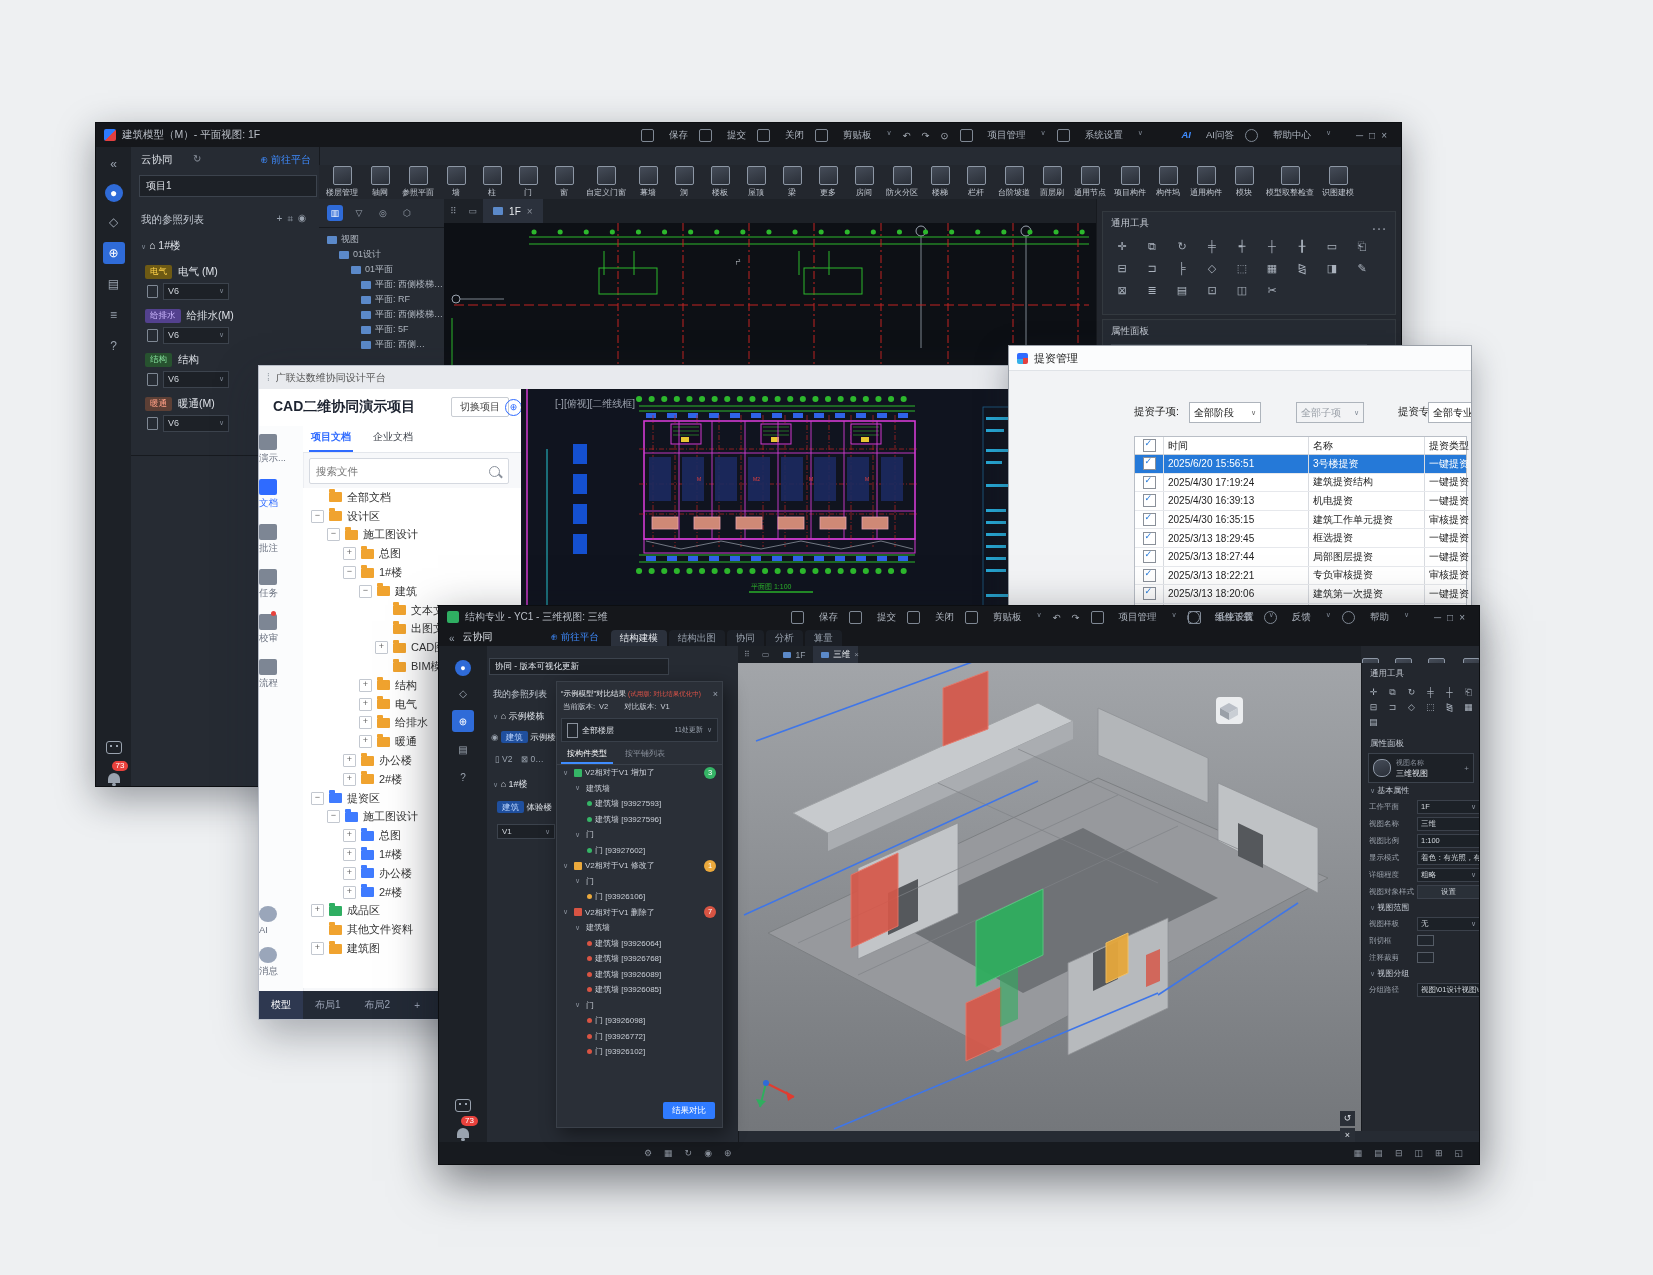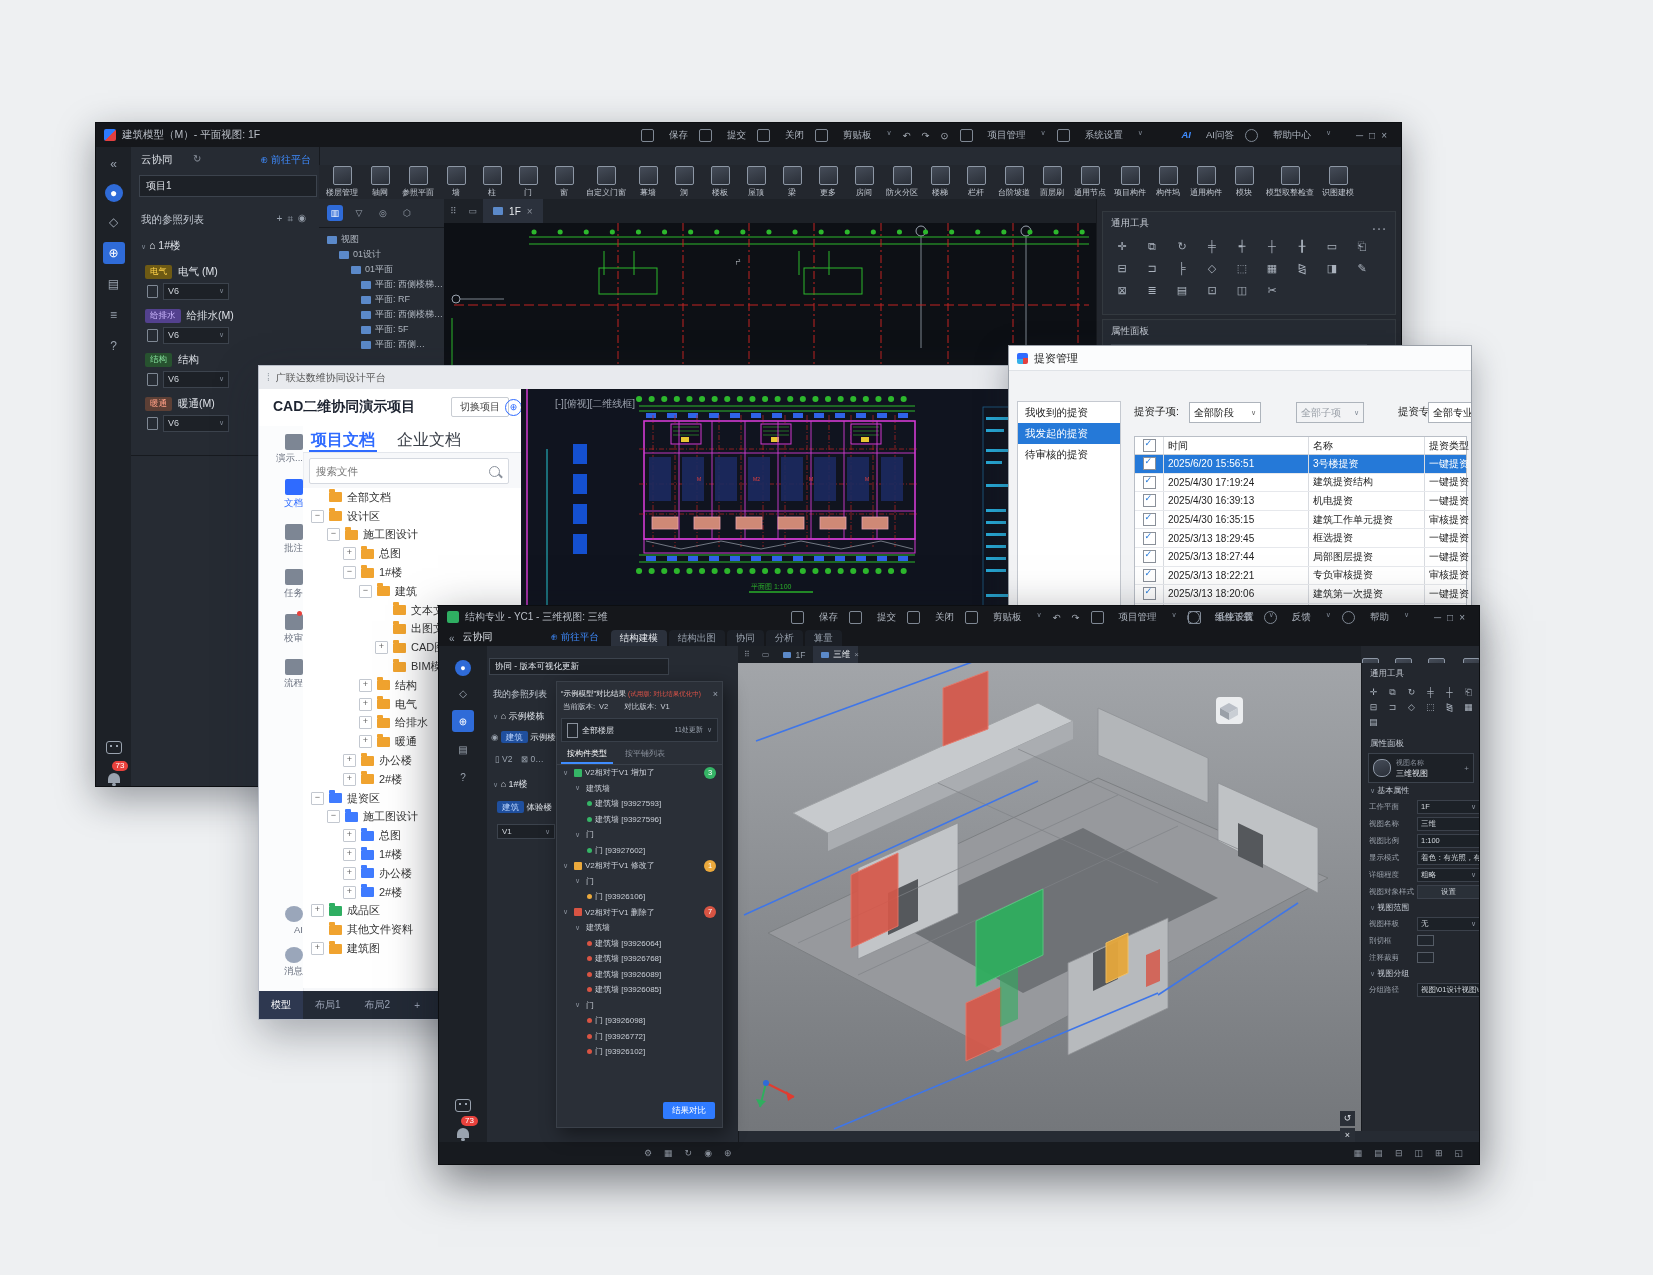--- a/index.html
+++ b/index.html
@@ -46,27 +46,27 @@
   .doc{width:9px;height:11px;border:1px solid #7f8894;border-radius:1px;}
   .vsel{width:56px;height:15px;background:#1d2127;border:1px solid #3c434d;color:#cfd4db;font-size:9px;display:flex;align-items:center;justify-content:space-between;padding:0 4px;}
   .vtitem{display:flex;align-items:center;height:15px;font-size:9px;color:#aeb5bf;gap:4px;white-space:nowrap;}
   .vtitem[data-level="0"]{padding-left:8px;}.vtitem[data-level="1"]{padding-left:20px;}
   .vtitem[data-level="2"]{padding-left:32px;}.vtitem[data-level="3"]{padding-left:42px;}
   .vfold{width:10px;height:8px;background:#5b89c9;border-radius:1px;flex:none;}
   
   .lt{background:#f7f8fa;color:#2a2f38;}
   .ltbar{background:#e8eaee;display:flex;align-items:center;font-size:10px;color:#555;border-bottom:1px solid #d8dbe1;}
   .btn-lt{border:1px solid #c9cdd3;background:#fff;color:#444;font-size:10px;height:20px;line-height:18px;padding:0 8px;border-radius:2px;white-space:nowrap;}
-  .dtab{font-size:16px;color:#3a3f48;padding:4px 2px;margin-right:18px;}
+  .dtab{font-size:10px;color:#3a3f48;padding:4px 2px;margin-right:18px;}
   .dtab[data-active="1"]{color:#2f6bff;border-bottom:2px solid #2f6bff;font-weight:bold;}
   .searchbox{display:flex;align-items:center;border:1px solid #d5d9e0;background:#fff;border-radius:2px;height:24px;}
   .searchbox input{border:0;outline:0;flex:1;font-size:10.5px;padding:0 6px;color:#333;background:transparent;font-family:inherit;}
   .mag{width:9px;height:9px;border:1.5px solid #8a919c;border-radius:50%;position:relative;margin-right:8px;flex:none;}
   .mag::after{content:"";position:absolute;left:8px;top:8px;width:5px;height:1.5px;background:#8a919c;transform:rotate(45deg);}
-  .railit{display:flex;flex-direction:column;align-items:flex-end;gap:2px;width:44px;}
+  .railit{display:flex;flex-direction:column;align-items:flex-start;gap:2px;width:44px;}
   .railit .ic2{width:18px;height:16px;border-radius:2px;background:#7d8694;}
   .railit .lb2{font-size:9.5px;color:#6b7280;white-space:nowrap;}
   .railit[data-active="1"] .ic2{background:#2f6bff;}
   .railit[data-active="1"] .lb2{color:#2f6bff;}
   .raildot{position:relative;}
   .railit[data-dot="1"] .ic2::after{content:"";position:absolute;margin-left:12px;margin-top:-3px;width:5px;height:5px;border-radius:50%;background:#e8413c;display:block;}
   .titem{display:flex;align-items:center;height:18.8px;font-size:11px;color:#333;gap:5px;white-space:nowrap;}
   .titem[data-level="0"]{padding-left:8px;}.titem[data-level="1"]{padding-left:24px;}
   .titem[data-level="2"]{padding-left:40px;}.titem[data-level="3"]{padding-left:56px;}
   .titem[data-level="4"]{padding-left:72px;}
@@ -947,28 +947,20 @@
       </svg>
     </div>
   </section>
 
   <section class="win dlg" style="left:1008px;top:345px;width:462px;height:278px;">
     <header class="dlgbar abs" style="left:0;top:0;width:462px;height:24px;">
       <span class="dlglogo"></span>
       <span>提资管理</span>
     </header>
 
-    <div class="abs" style="left:8px;top:55px;width:102px;height:212px;background:#fff;border:1px solid #c5c9d0;">
-      <div>
-
-      <div class="navit">我收到的提资</div>
-          <div class="navit" data-active="1">我发起的提资</div>
-          <div class="navit">待审核的提资</div>
-        </div>
-    </div>
 
     <span class="flbl abs" style="left:125px;top:59px;">提资子项:</span>
     <span class="fsel abs" style="left:180px;top:56px;width:62px;">
         <span>全部阶段</span>
         <span class="chev" style="color:#666;">∨</span>
       </span>
     <span class="fsel abs" data-disabled="1" style="left:287px;top:56px;width:58px;">
         <span>全部子项</span>
         <span class="chev">∨</span>
       </span>

